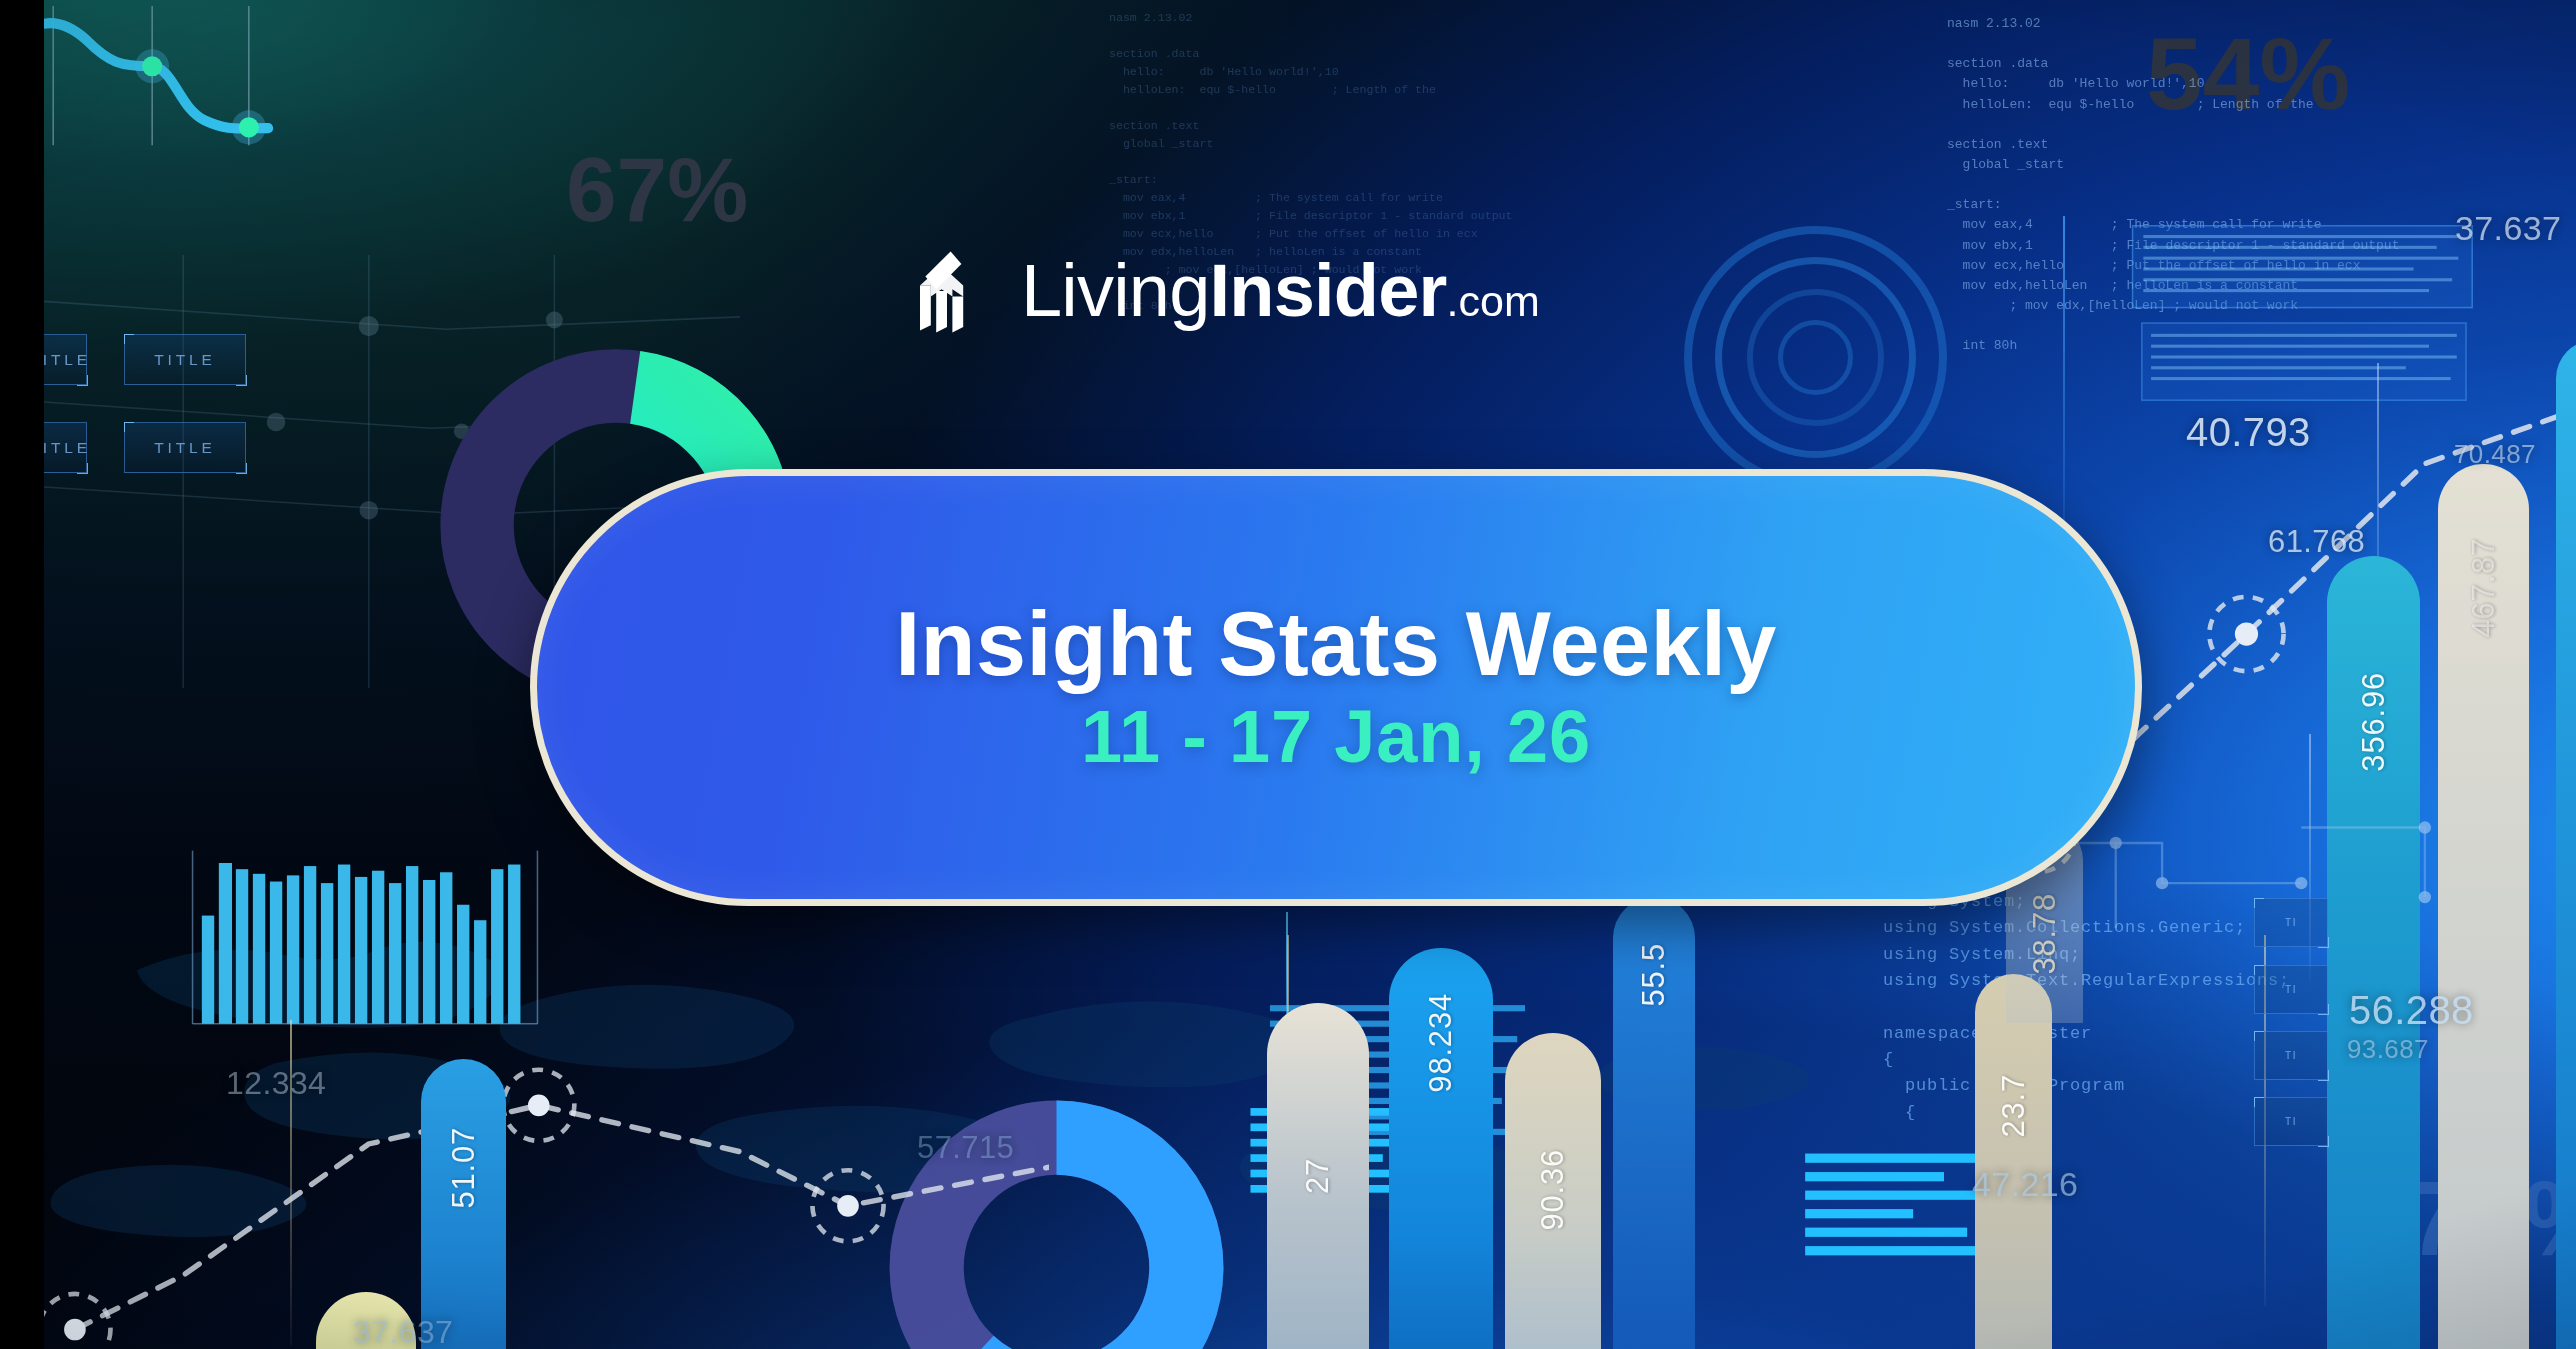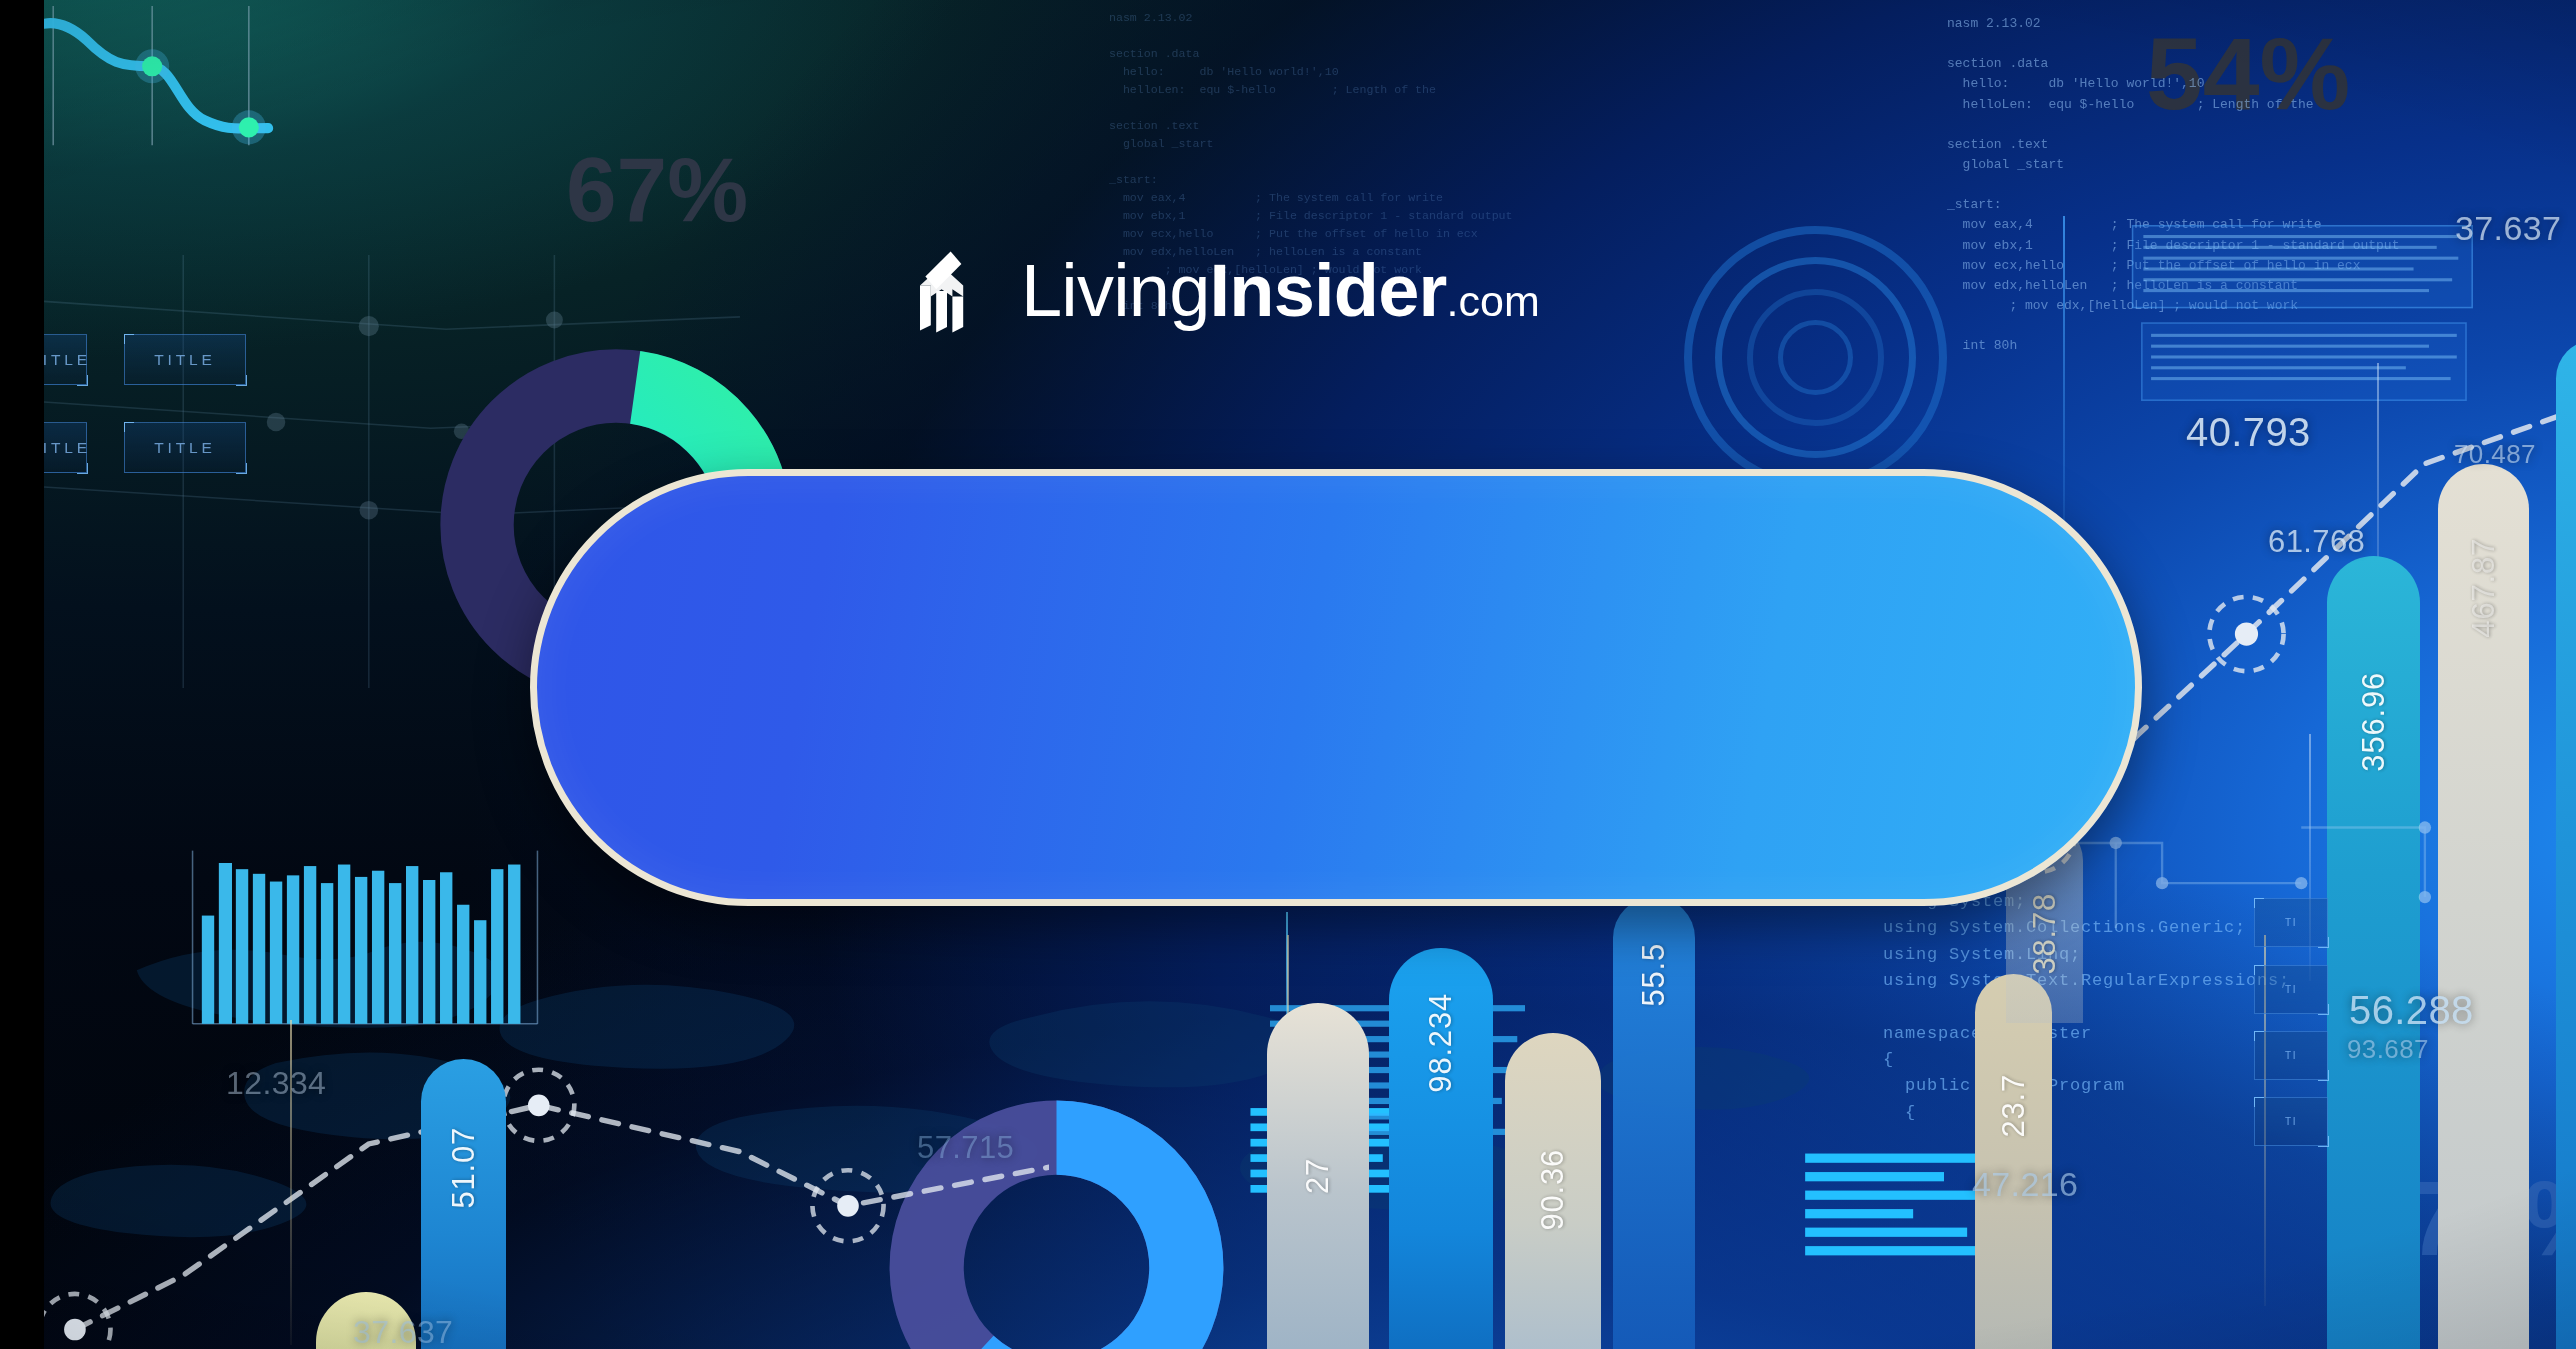--- a/index.html
+++ b/index.html
@@ -443,16 +443,18 @@
         <path d="M10 44 L10 94 L22 88 L22 44 Z"></path>
         <path d="M28 50 L28 96 L40 90 L40 50 Z"></path>
         <path d="M46 56 L46 96 L58 90 L58 56 Z"></path>
         <path d="M10 44 L34 22 L58 44 L58 56 L46 48 L46 56 L34 48 L22 56 L22 44 Z" opacity=".95"></path>
       </g>
     </svg>
     <div id="logo-text"><span>Living</span><b>Insider</b><i>.com</i></div>
   </div>
 
   <div id="pill">
+    <div id="pill-title">Insight Stats Weekly</div>
+    <div id="pill-date">11 - 17 Jan, 26</div>
   </div>
 
 </div>
 
 
 </body></html>

